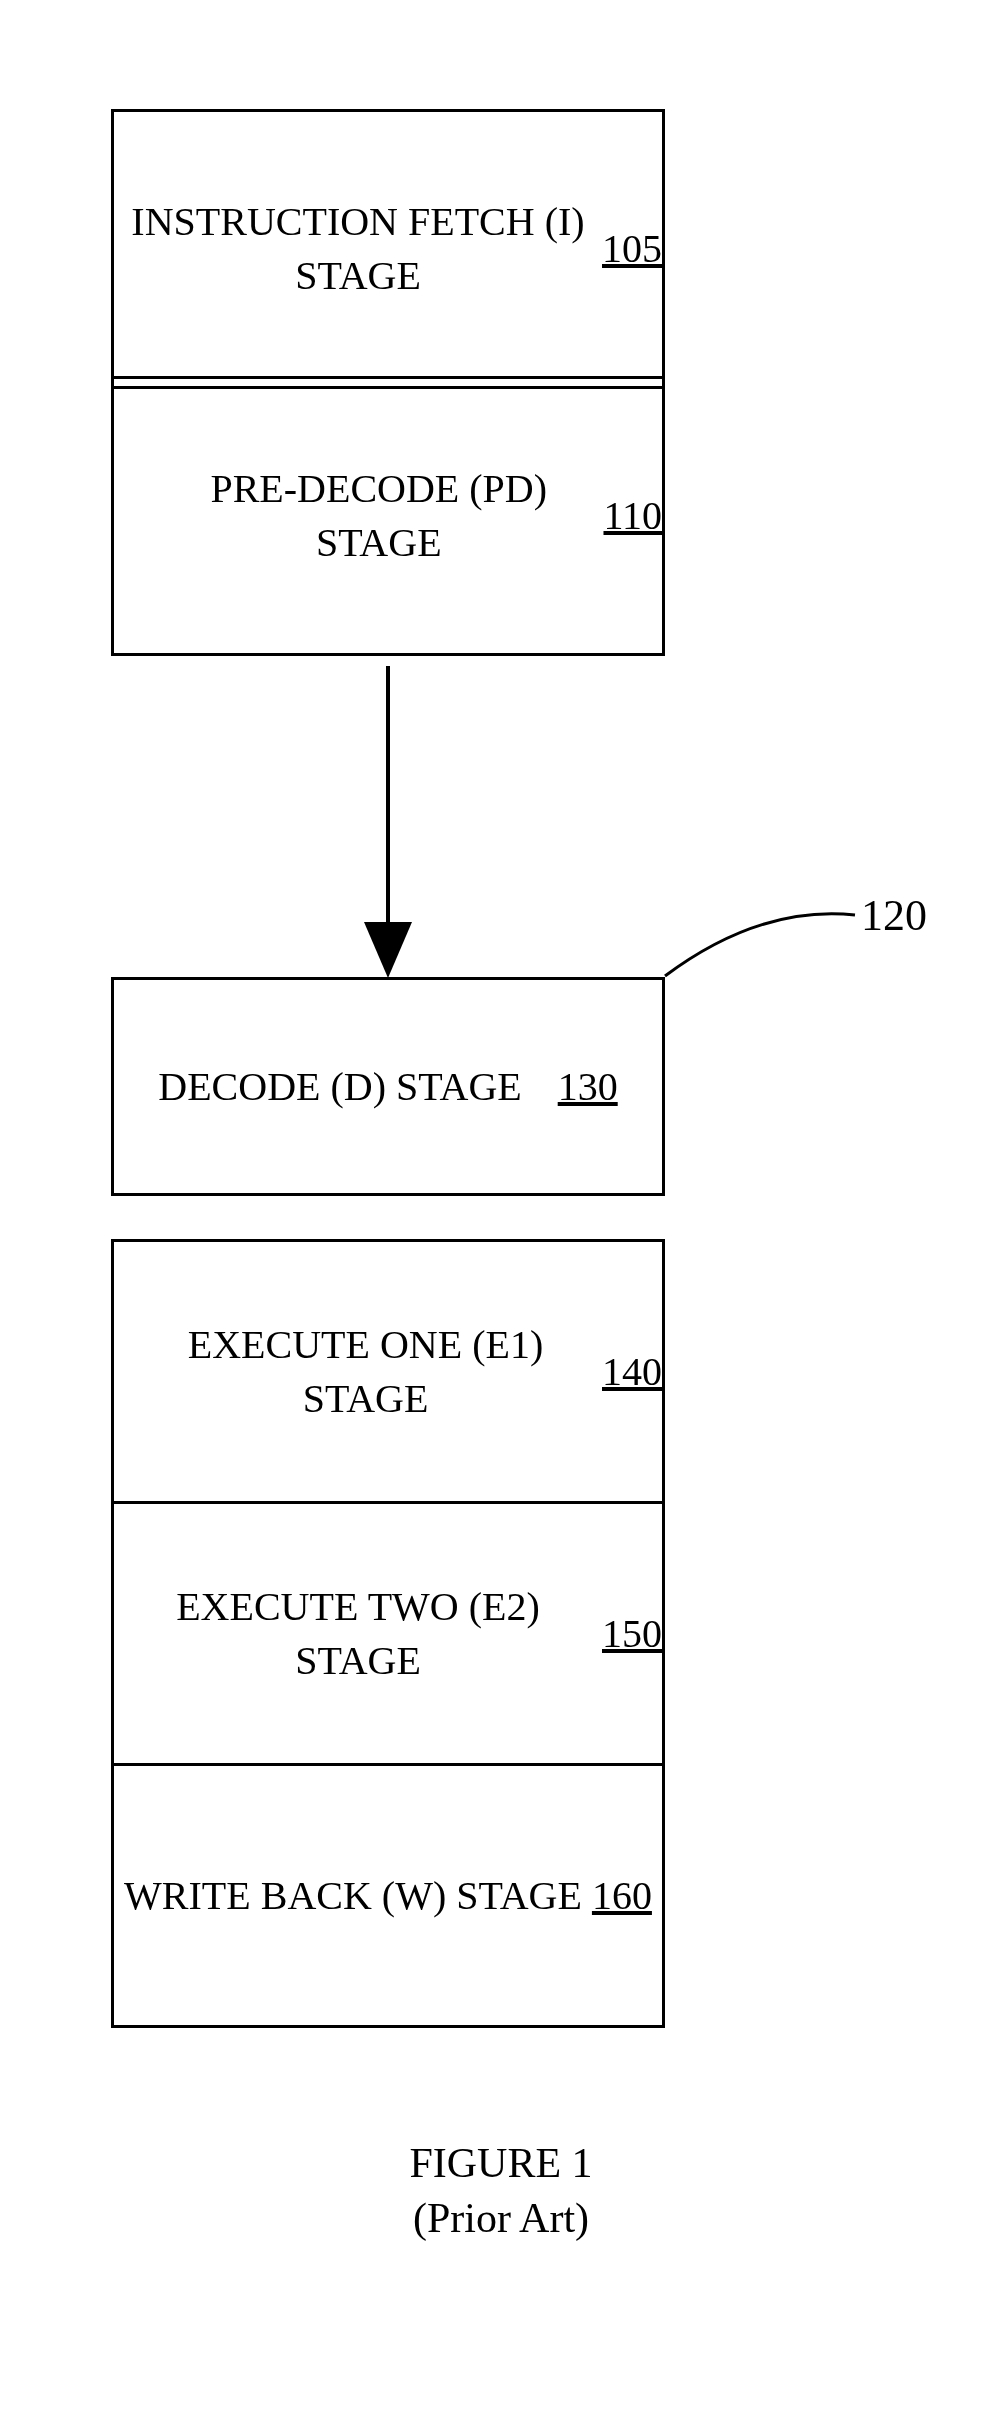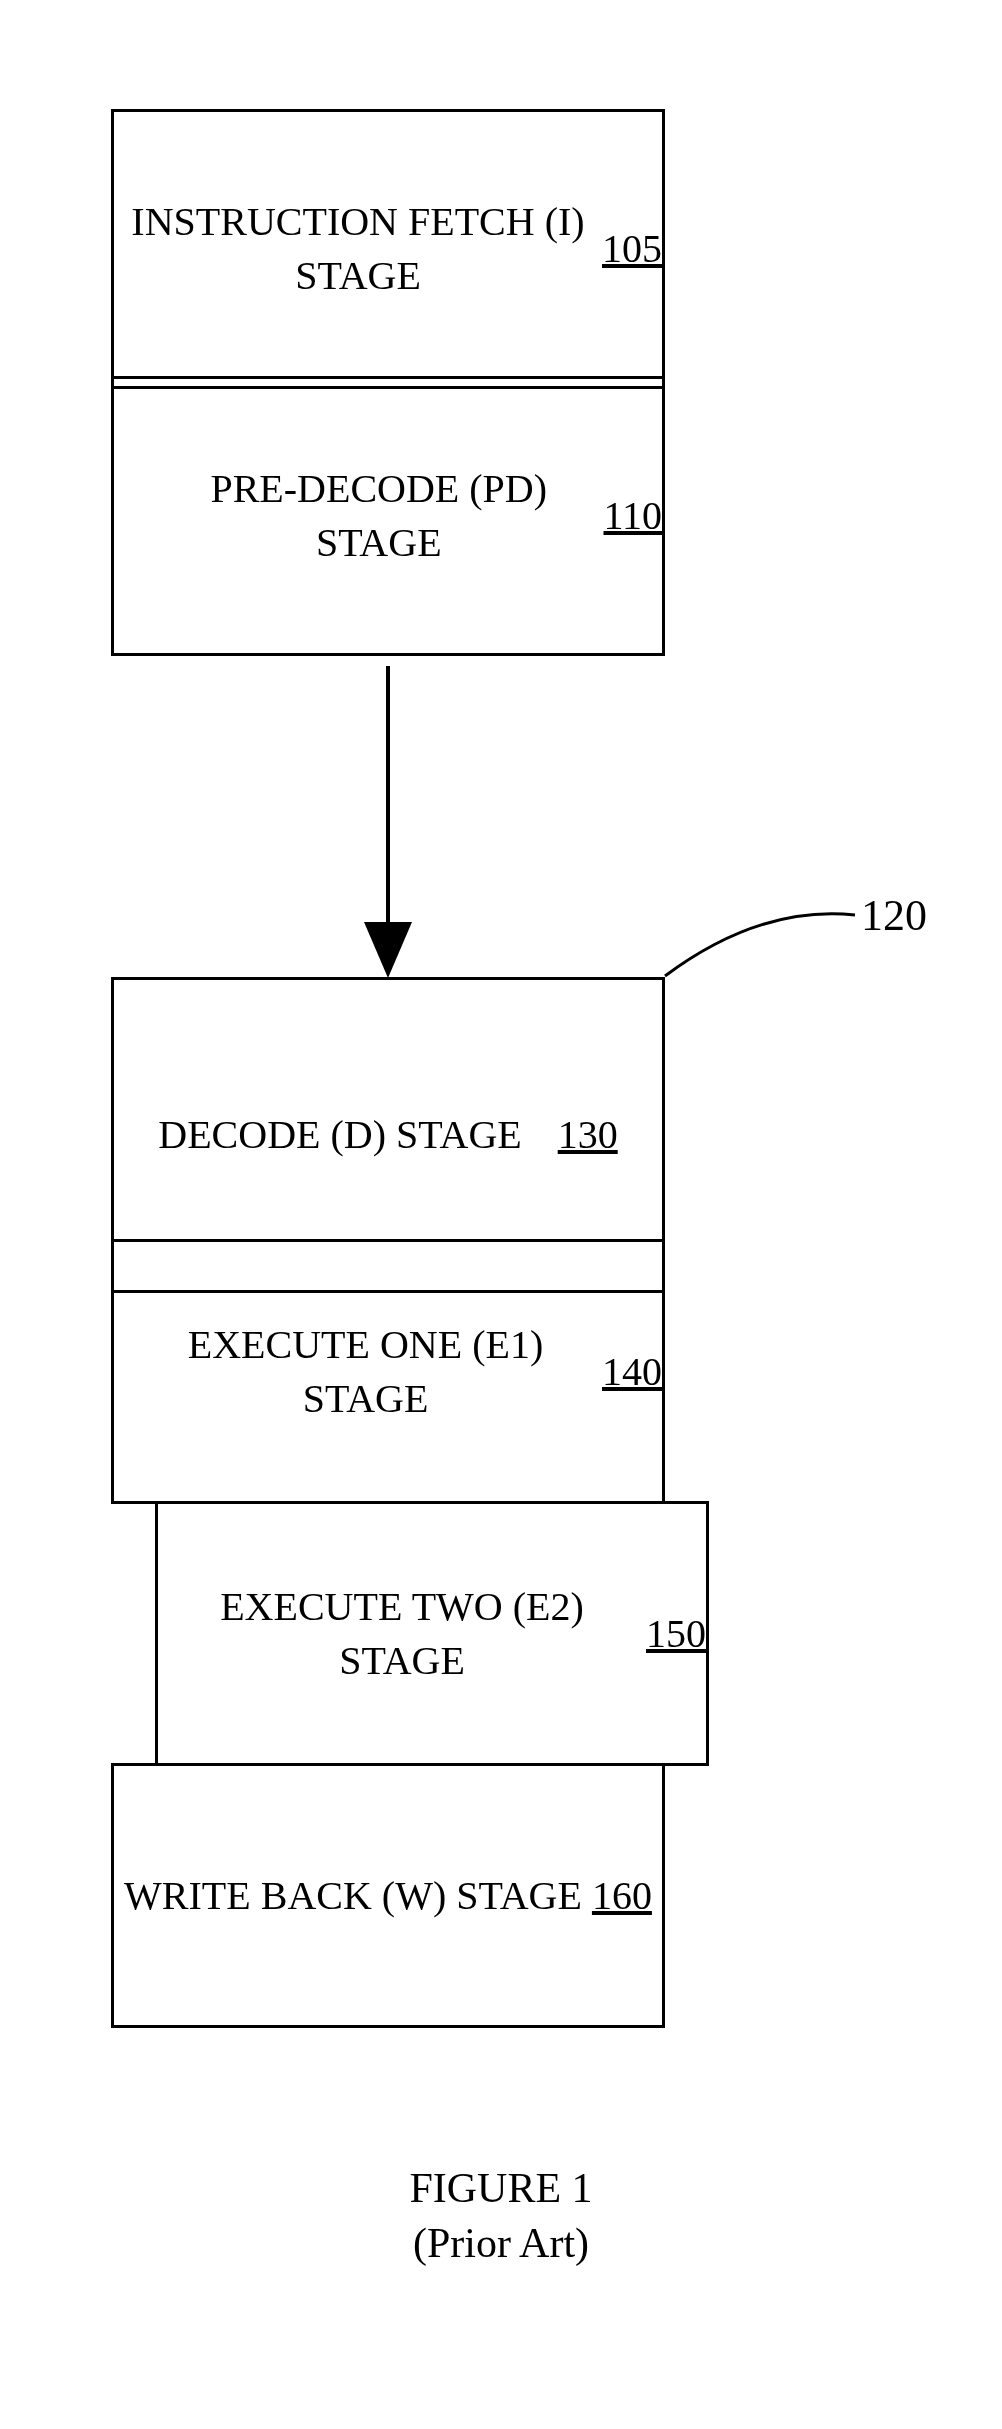--- a/index.html
+++ b/index.html
@@ -60,44 +60,44 @@
   <div class="box" style="left:111px; top:109px; width:554px; height:280px;">
     <div>INSTRUCTION FETCH (I) STAGE</div>
     <div class="refnum">105</div>
   </div>
 
   <div class="box" style="left:111px; top:376px; width:554px; height:280px;padding-left:40px;">
     <div>PRE-DECODE (PD) STAGE</div>
     <div class="refnum">110</div>
   </div>
 
-  <div class="box" style="left:111px; top:977px; width:554px; height:316px;gap:36px;">
+  <div class="box" style="left:111px; top:977px; width:554px; height:219px;gap:36px;">
     <div>DECODE (D) STAGE</div>
     <div class="refnum">130</div>
   </div>
 
   <div class="box" style="left:111px; top:1239px; width:554px; height:265px;padding-left:15px;">
     <div>EXECUTE ONE (E1) STAGE</div>
     <div class="refnum">140</div>
   </div>
 
-  <div class="box" style="left:111px; top:1501px; width:554px; height:265px;margin-left:44px;">
+  <div class="box" style="left:111px; top:1501px; width:554px; height:265px;">
     <div>EXECUTE TWO (E2) STAGE</div>
     <div class="refnum">150</div>
   </div>
 
   <div class="box" style="left:111px; top:1763px; width:554px; height:265px;">
     <div>
       <span>WRITE BACK (W) STAGE </span><span class="inline-refnum">160</span>
     </div>
   </div>
 
   <div class="label" style="left:861px; top:890px;">120</div>
 
-  <div class="caption" style="left:0; right:0; top:2136px; width:1002px;margin-top:25px;">
+  <div class="caption" style="left:0; right:0; top:2136px; width:1002px;">
     <div>FIGURE 1</div>
     <div>(Prior Art)</div>
   </div>
 
   <svg class="overlay" viewBox="0 0 1002 2429">
     <defs>
       <marker id="arrowhead" markerWidth="14" markerHeight="12" refX="12" refY="6" orient="auto">
         <path d="M0,0 L14,6 L0,12 Z" fill="#000"></path>
       </marker>
     </defs>

